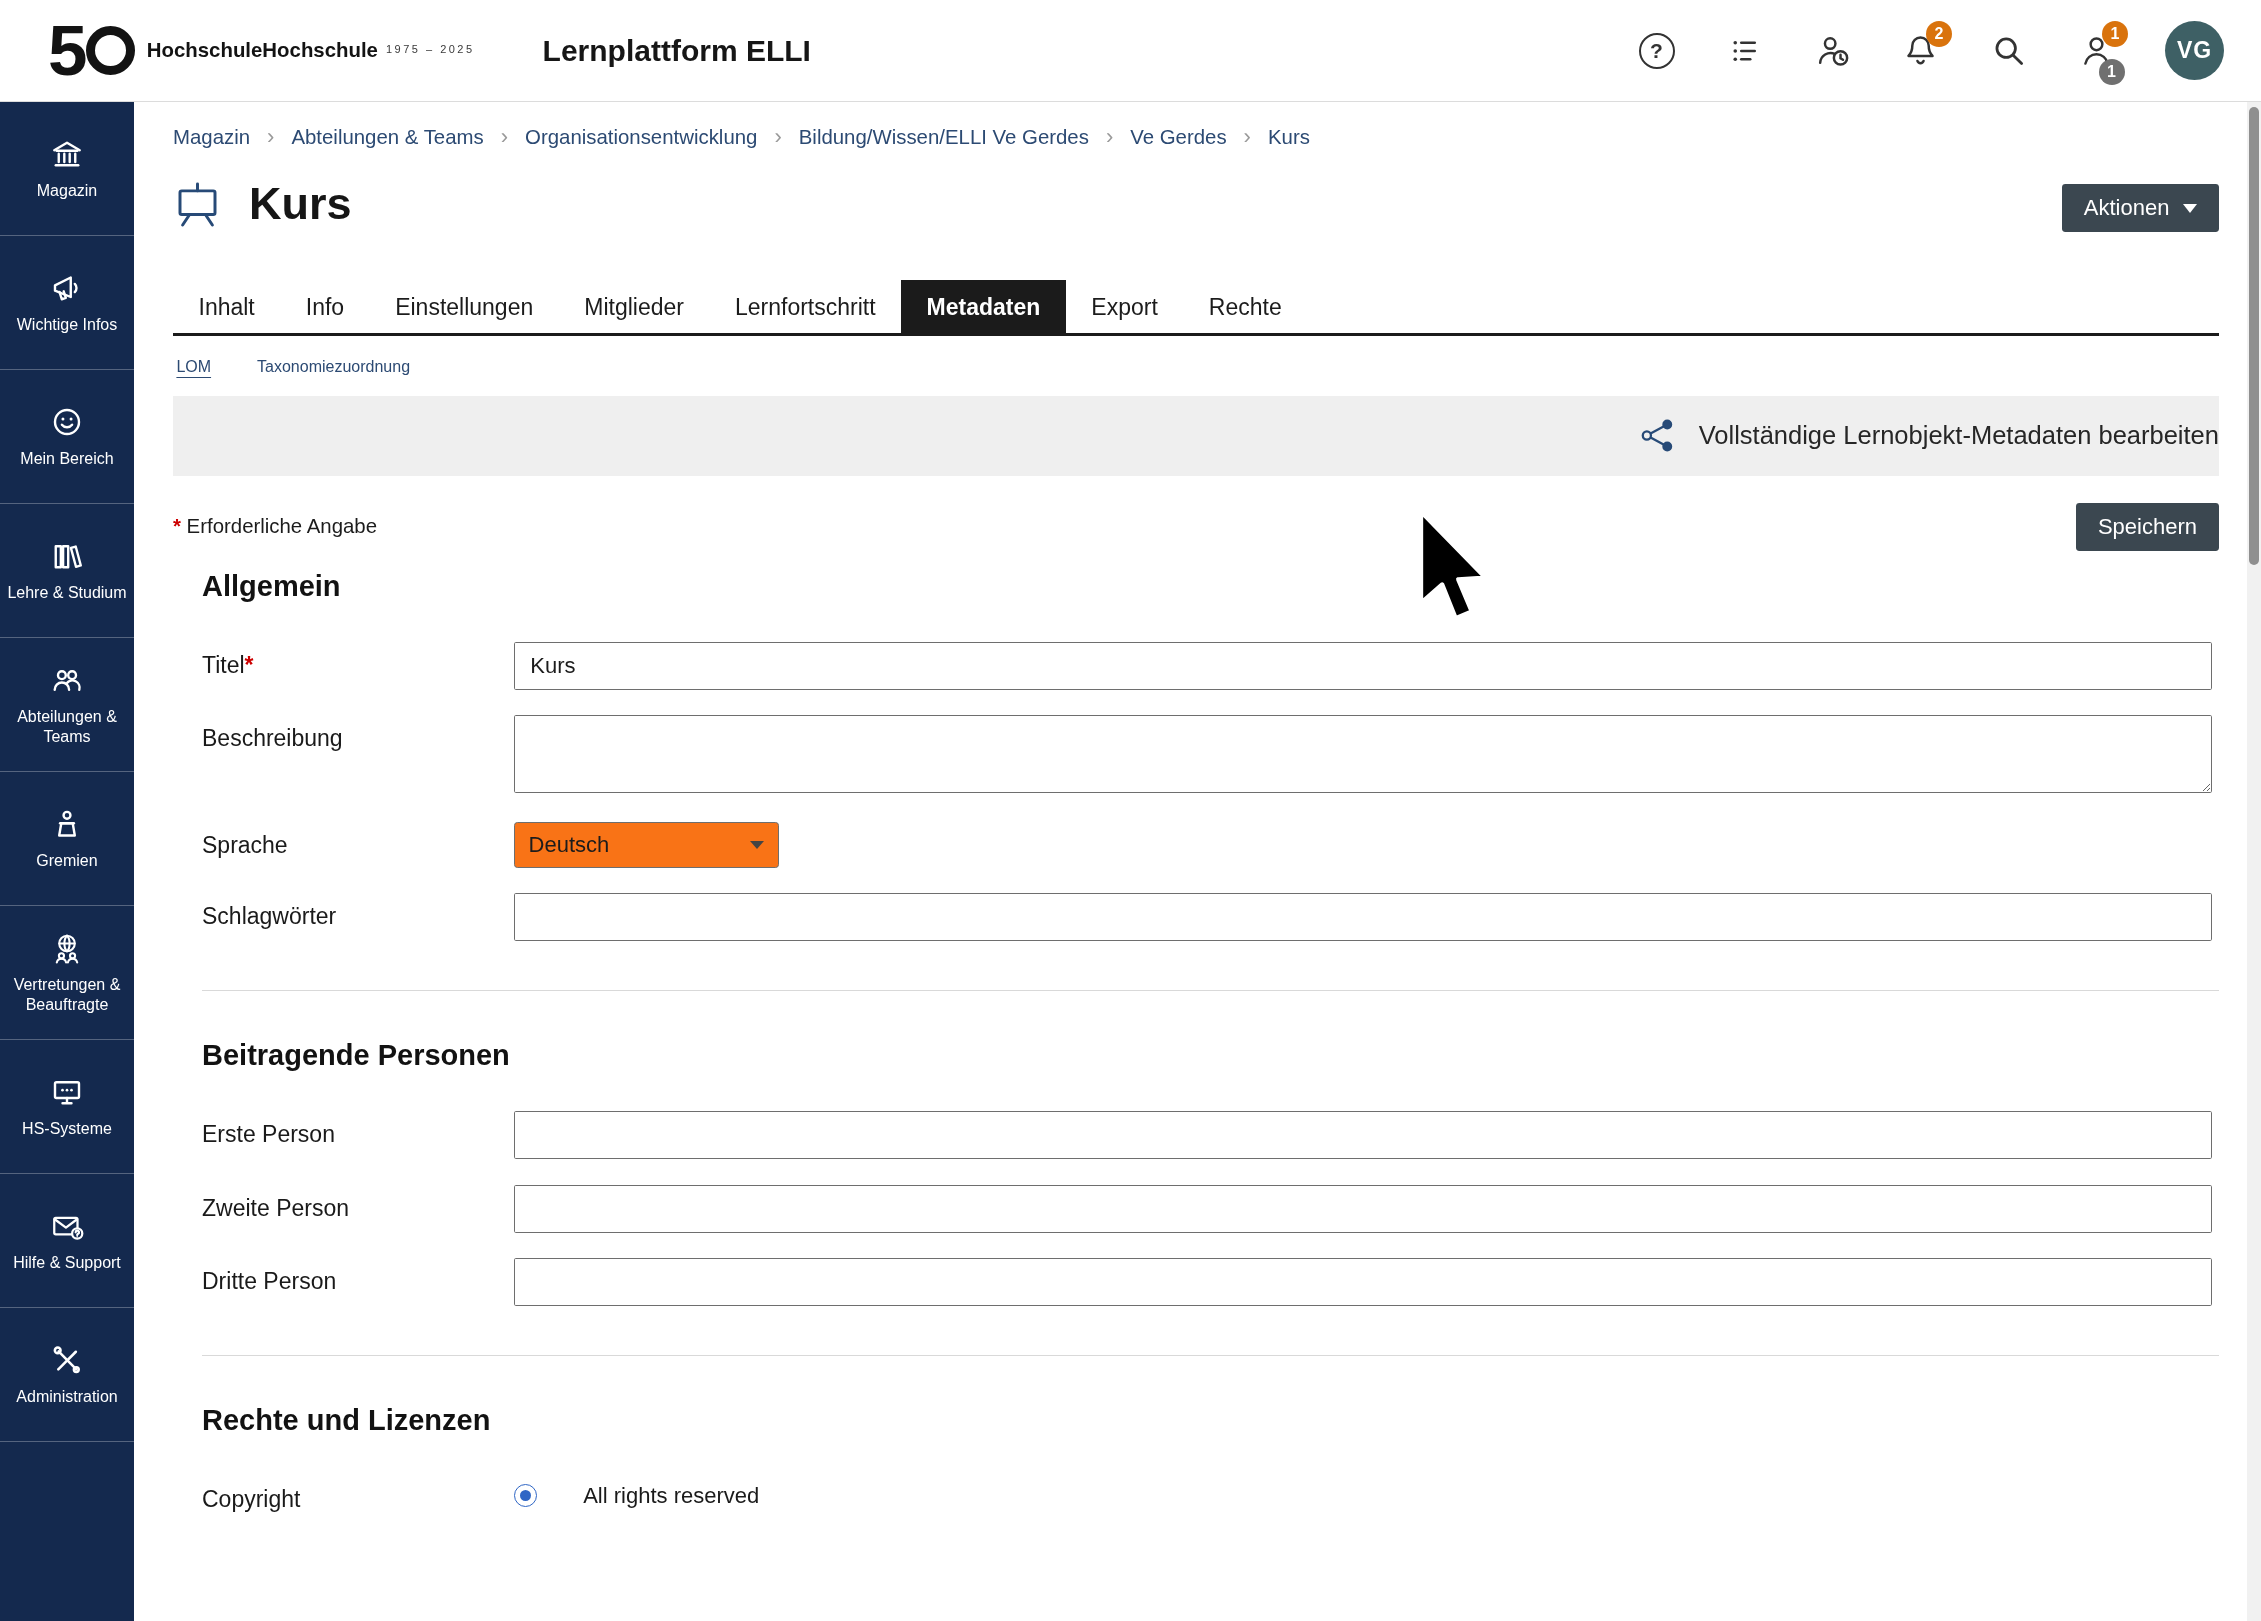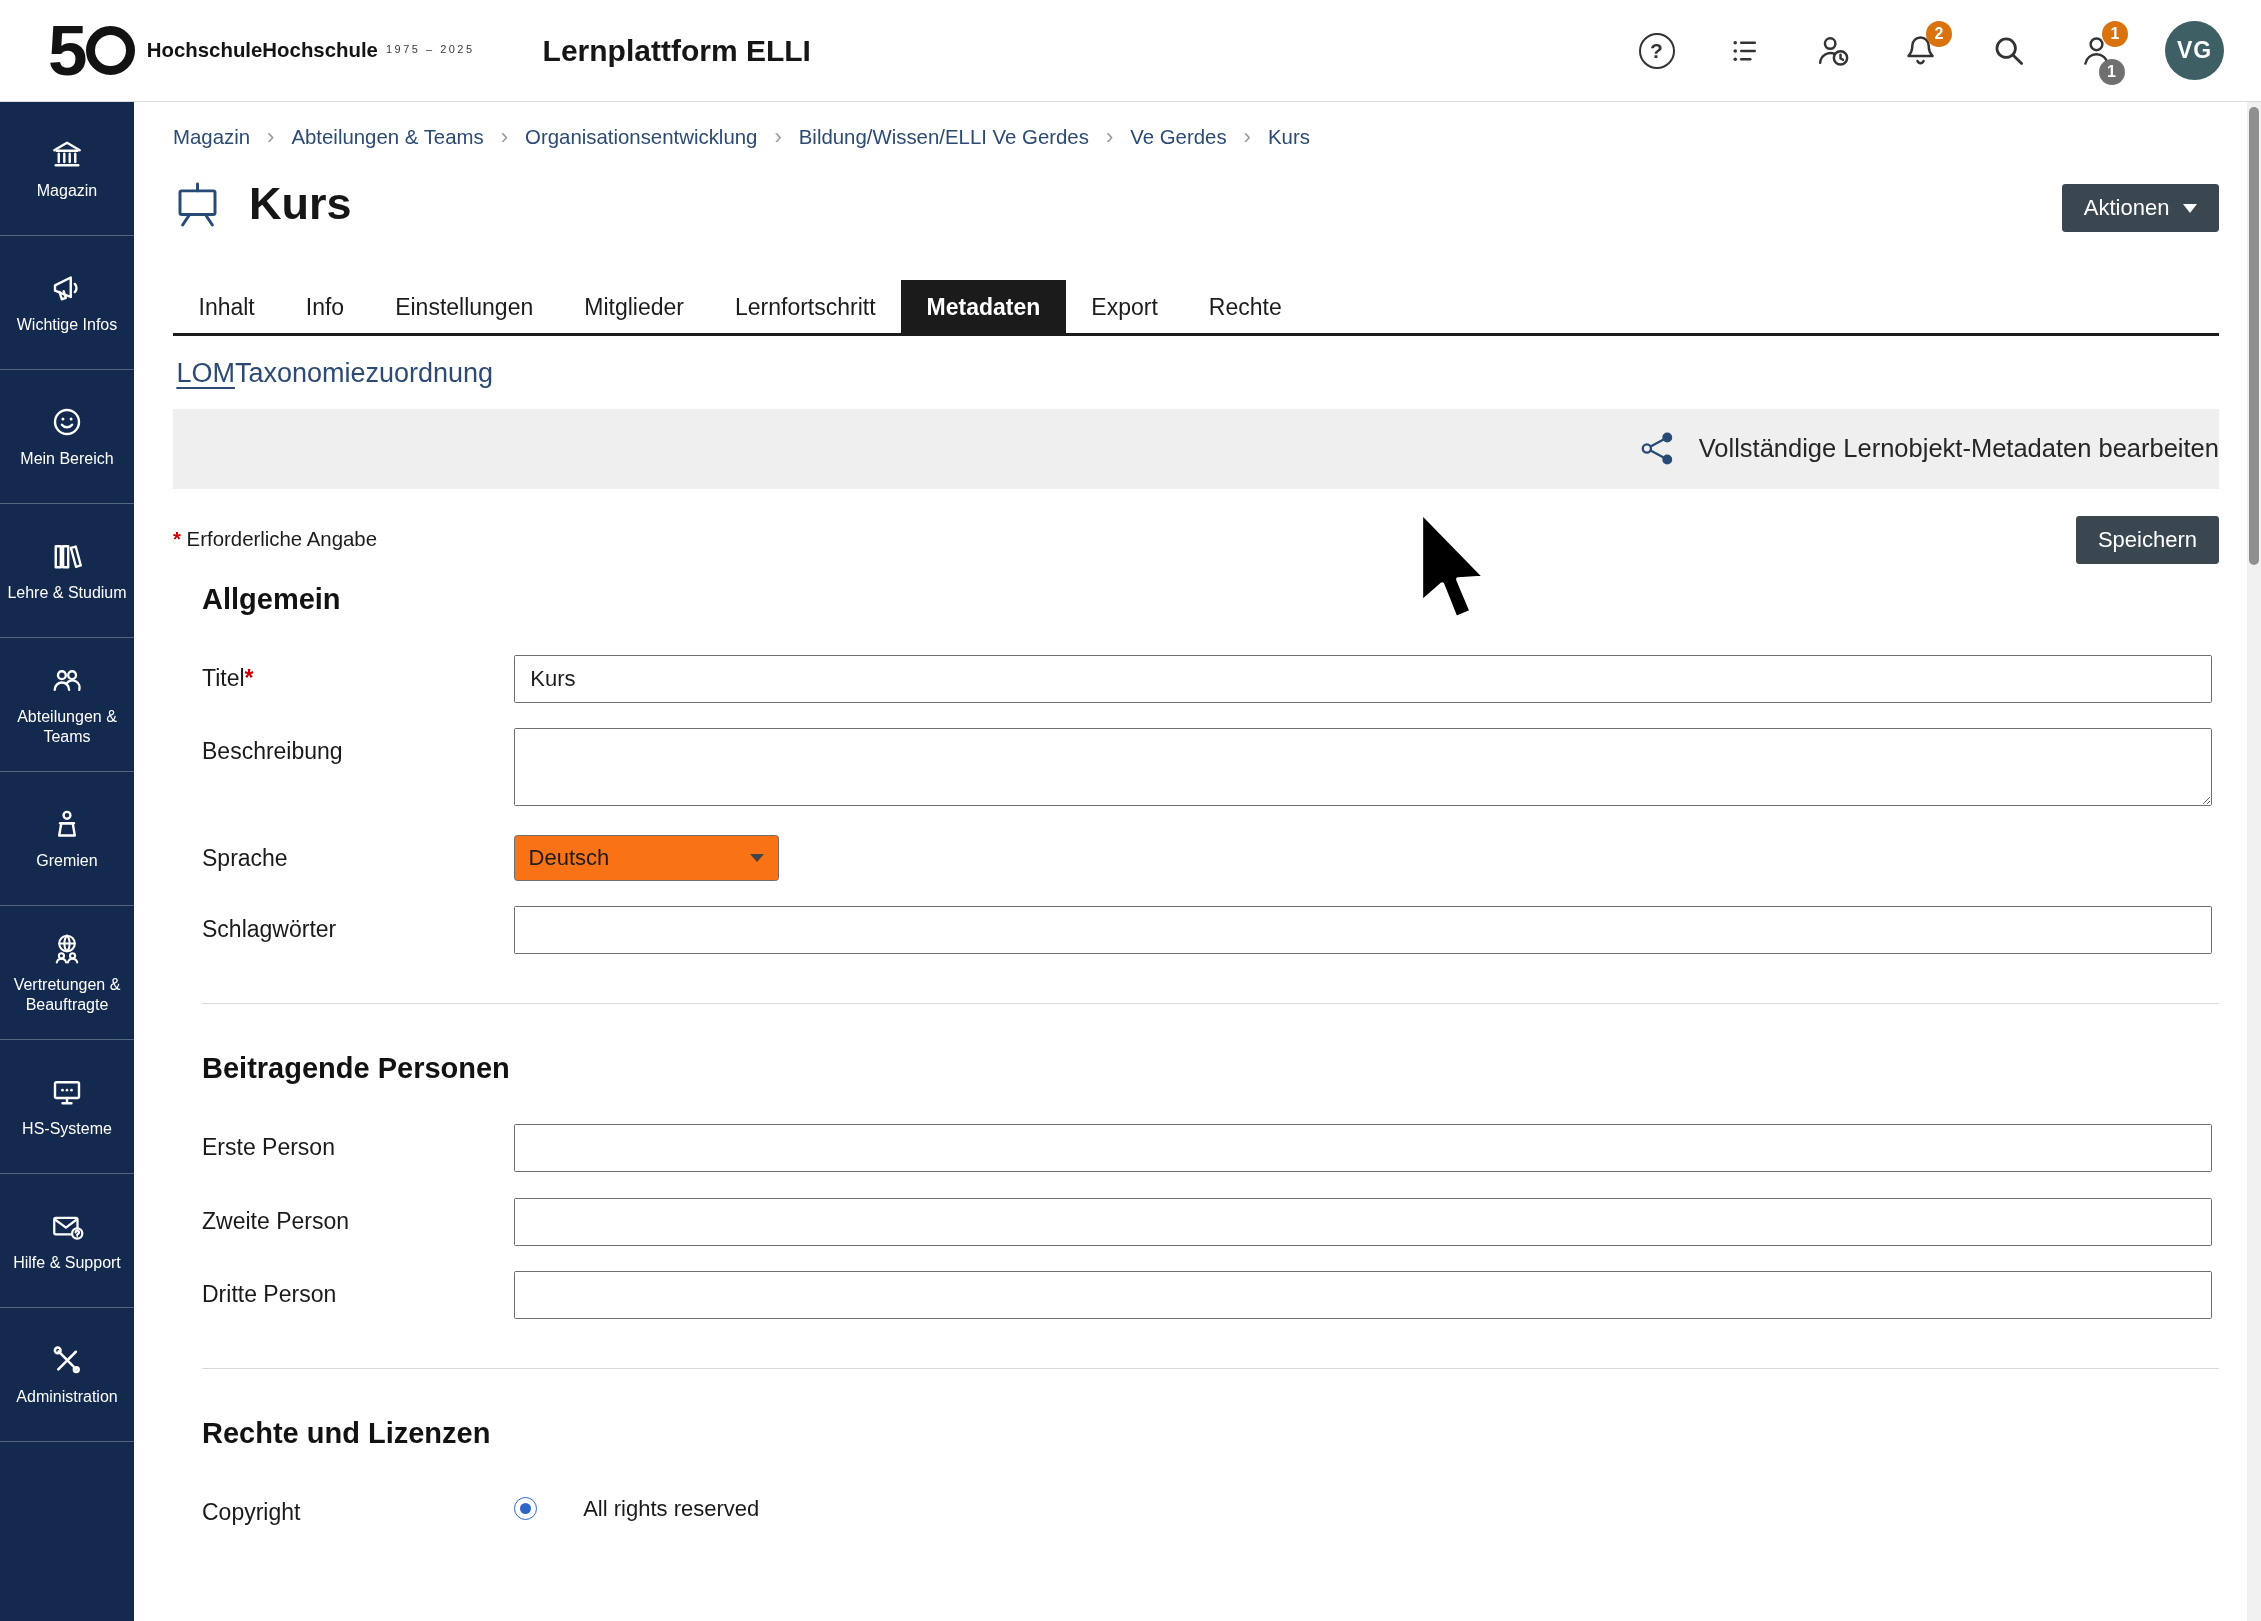--- a/index.html
+++ b/index.html
@@ -71,21 +71,21 @@
     font-size:22px; font-family:inherit; padding:11px 22px;
     display:inline-flex; align-items:center; gap:13.6px; cursor:pointer;
   }
   .btn-dark .caret { width:0; height:0; border-left:7.6px solid transparent; border-right:7.6px solid transparent; border-top:9.3px solid #fff; }
   .title-row .btn-dark { margin-left:auto; align-self:flex-start; margin-top:8.5px; }
 
   .tabs { margin-top:48px; display:flex; align-items:flex-end; border-bottom:3.4px solid var(--tab-active-bg,#1b1b1b); }
   .tab { padding:13.6px 25.5px 12px; font-size:23px; color:#1c1c1c; cursor:pointer; white-space:nowrap; }
   .tab.active { background:var(--tab-active-bg,#1b1b1b); color:#fff; font-weight:700; }
 
-  .subtabs { display:flex; padding:22px 3.4px 20.4px; font-size:27px; color:var(--link,#2c4a73); }
+  .subtabs { display:flex; gap:46px; padding:22px 3.4px 20.4px; font-size:16px; color:var(--link,#2c4a73); }
   .subtab { cursor:pointer; }
   .subtab.active { text-decoration:underline; text-underline-offset:5.1px; }
 
   .banner {
     background:var(--banner-bg,#efefef); height:80px; display:flex; align-items:center; justify-content:flex-end;
     gap:22px; cursor:pointer;
   }
   .banner .txt { font-size:25.5px; color:#262626; }
 
   .meta-row { margin-top:27px; display:flex; align-items:center; }

